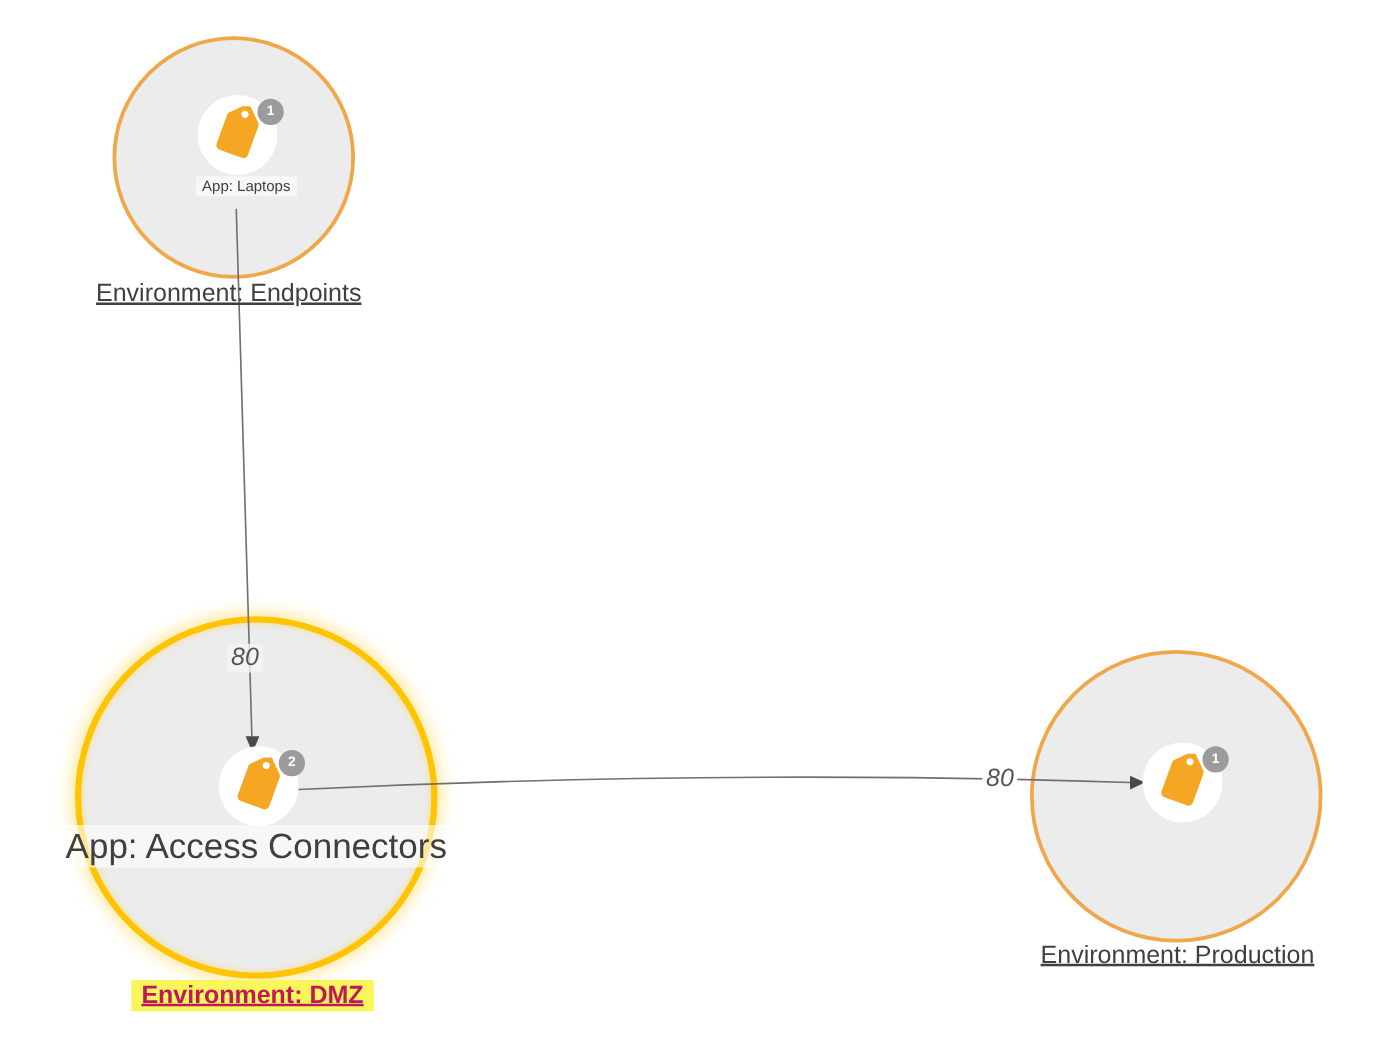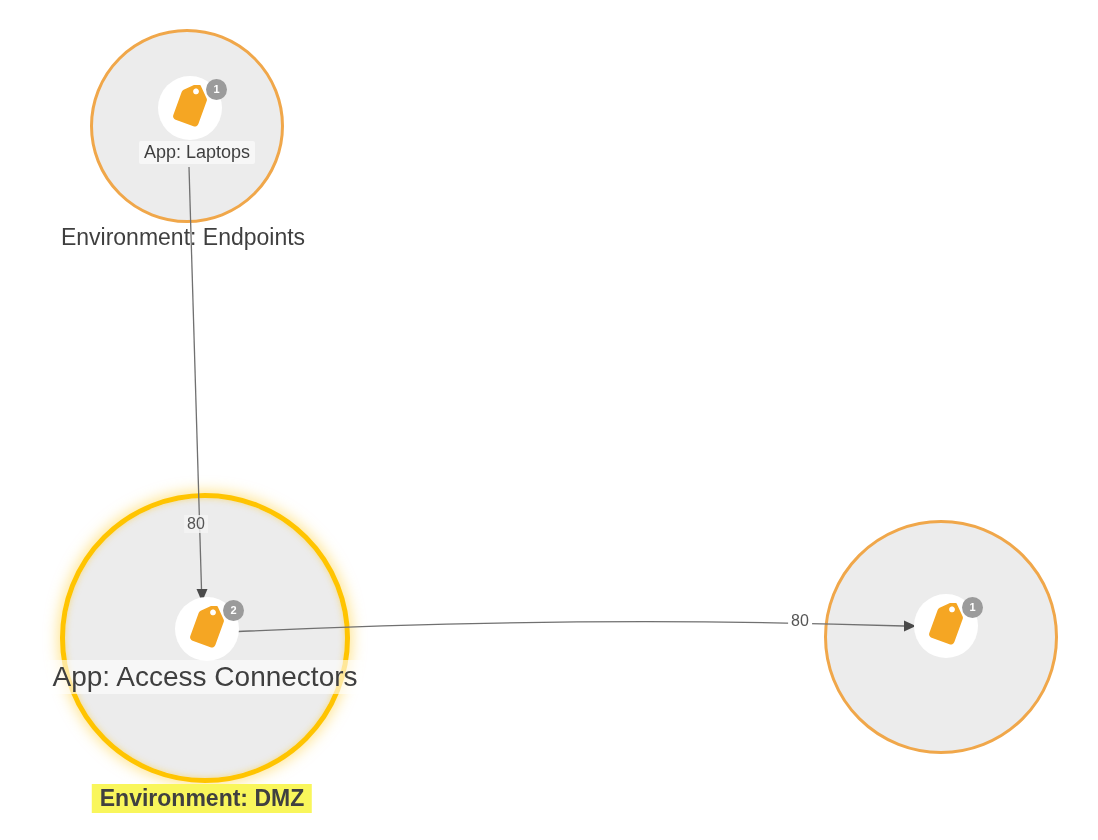--- a/index.html
+++ b/index.html
@@ -27,33 +27,33 @@
   .t-endpoints{left:158px;top:76px;}
   .t-dmz{left:175px;top:597px;}
   .t-production{left:914px;top:594px;}
   .badge{position:absolute;right:-5px;top:3px;width:21px;height:21px;border-radius:50%;
       background:var(--badge);color:#fff;font-size:11px;font-weight:bold;line-height:21px;
       text-align:center;z-index:4;}
 
   
   .app-label{position:absolute;transform:translateX(-50%);white-space:nowrap;color:var(--text);
       background:rgba(255,255,255,0.6);padding:1px 5px;border-radius:2px;z-index:3;font-size:28px;}
-  .l-endpoints{left:197px;top:141px;font-size:18px;text-align:center;}
+  .l-endpoints{left:197px;top:141px;font-size:12px;text-align:center;}
   .l-dmz{left:205px;top:660px;}
   .l-production{left:943px;top:655px;}
 
   .env-label{position:absolute;transform:translateX(-50%);white-space:nowrap;color:var(--text);
-      font-size:23px;z-index:3;}
+      font-size:20px;z-index:3;text-decoration:underline;}
   .e-endpoints{left:183px;top:224px;}
-  .e-dmz{left:202px;top:784px;font-weight:bold;color:#404040;background:var(--highlight);padding:1px 8px;}
+  .e-dmz{left:202px;top:784px;font-weight:bold;color:#be185d;background:var(--highlight);padding:1px 8px;}
   .e-production{left:942px;top:753px;}
 
   
-  .port-label{position:absolute;transform:translateX(-50%);color:#555;font-size:16px;z-index:3;
-      padding:0 3px;white-space:nowrap;}
+  .port-label{position:absolute;transform:translateX(-50%);color:#555;font-size:20px;z-index:3;
+      padding:0 3px;white-space:nowrap;font-style:italic;}
   .p-vertical{left:196px;top:515px;background:rgba(245,245,245,0.8);}
   .p-horizontal{left:800px;top:612px;background:#fff;}
 </style>
 </head>
 <body>
 
 <div id="canvas">
 
   <div class="env-circle normal c-endpoints"></div>
   <div class="env-circle selected c-dmz"></div>
@@ -89,17 +89,18 @@
   <div class="env-label e-dmz">Environment: DMZ</div>
 
   <div class="tag-wrap t-production">
     <svg viewBox="0 0 24 24" width="46" height="46">
       <g transform="rotate(-25 12 12)">
         <path transform="translate(24,0) scale(-1,1)" d="M21.41 11.58l-9-9C12.05 2.22 11.55 2 11 2H4c-1.1 0-2 .9-2 2v7c0 .55.22 1.05.59 1.42l9 9c.36.36.86.58 1.41.58.55 0 1.05-.22 1.41-.59l7-7c.37-.36.59-.86.59-1.41 0-.55-.22-1.05-.59-1.42zM5.5 7C4.67 7 4 6.33 4 5.5S4.67 4 5.5 4 7 4.67 7 5.5 6.33 7 5.5 7z"></path>
       </g>
     </svg>
     <span class="badge">1</span>
   </div>
+  <div class="env-label e-production">Environment: Production</div>
 
   <div class="port-label p-vertical">80</div>
   <div class="port-label p-horizontal">80</div>
 
 </div>
 
 </body></html>

